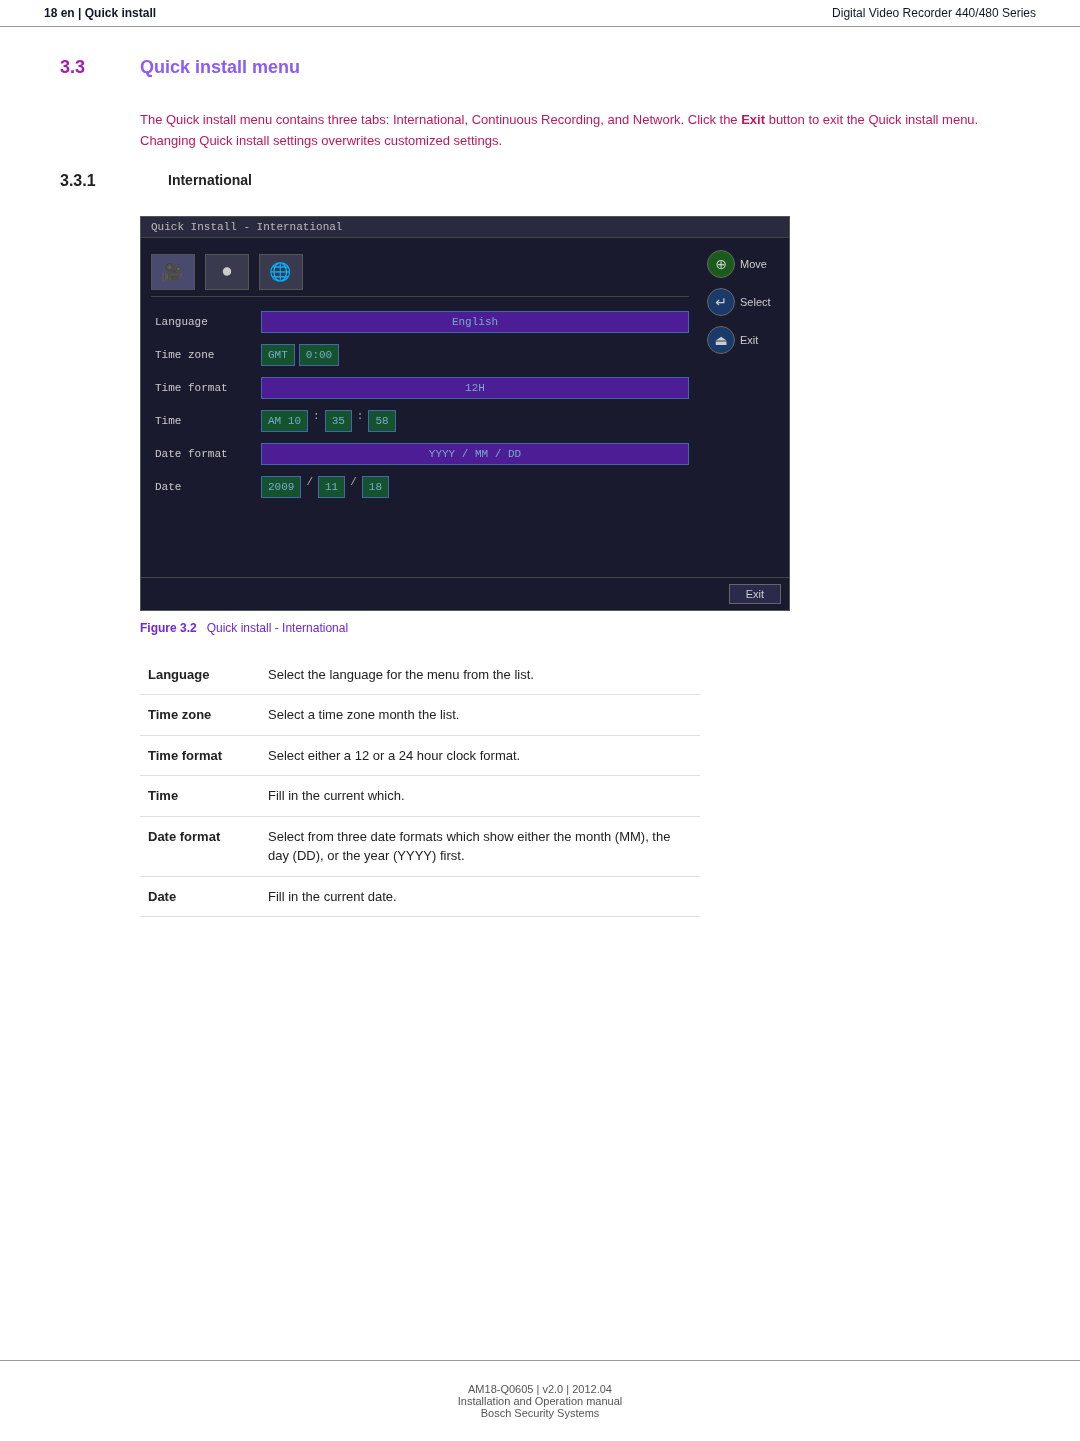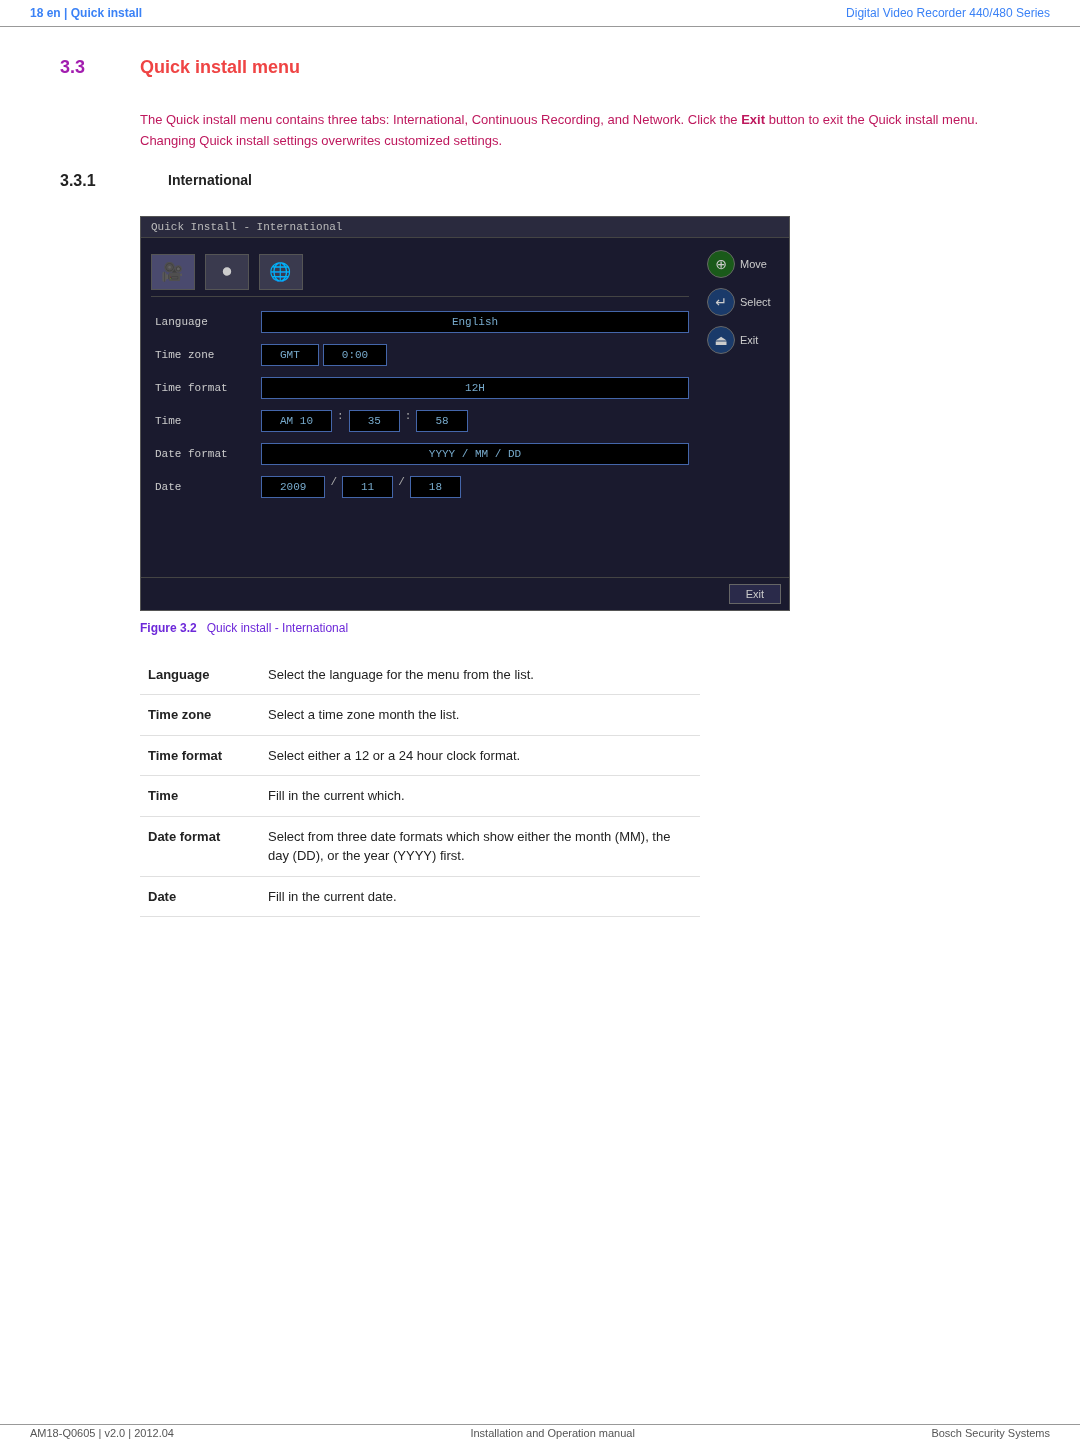--- a/index.html
+++ b/index.html
@@ -11,44 +11,44 @@
       width: 1080px;
       min-height: 1441px;
     }
 
     
     .page-header {
       display: flex;
       justify-content: space-between;
       align-items: center;
       border-bottom: 1px solid #999;
-      padding: 6px 30px;
+      padding: 6px 44px;
       font-size: 12px;
-      color: #3b82f6;
+      color: #0f172a;
     }
     .page-header-left { font-weight: bold; }
     .page-header-right { }
 
     
     .page-content {
       padding: 30px 60px 40px 60px;
     }
 
     
     .section-number {
       font-size: 18px;
       font-weight: bold;
       color: #a21caf;
       float: left;
       width: 80px;
     }
     .section-title {
       font-size: 18px;
       font-weight: bold;
-      color: #ef4444;
+      color: #8b5cf6;
       margin-left: 80px;
       margin-bottom: 12px;
     }
     .section-row {
       overflow: hidden;
       margin-bottom: 20px;
     }
     .section-body {
       margin-left: 80px;
     }
@@ -142,41 +142,41 @@
       min-height: 26px;
     }
     .ui-label {
       width: 110px;
       font-size: 11px;
       color: #ccc;
       padding-left: 4px;
     }
     .ui-field {
       flex: 1;
-      background: #000000;
+      background: #4c1d95;
       border: 1px solid #4466aa;
       color: #7ac;
       padding: 2px 0;
       font-size: 11px;
       font-family: 'Courier New', monospace;
       display: flex;
       align-items: center;
       justify-content: center;
       min-height: 22px;
     }
     .ui-field-multi {
       display: flex;
       gap: 4px;
       flex: 1;
     }
     .ui-field-part {
-      background: #000000;
+      background: #14532d;
       border: 1px solid #4466aa;
       color: #7ac;
-      padding: 2px 18px;
+      padding: 2px 6px;
       font-size: 11px;
       font-family: 'Courier New', monospace;
       min-height: 22px;
       display: flex;
       align-items: center;
       justify-content: center;
     }
     .ui-separator {
       color: #aaa;
       font-size: 11px;
@@ -260,23 +260,24 @@
     
     .page-footer {
       position: absolute;
       bottom: 0;
       left: 0;
       right: 0;
       display: flex;
       justify-content: space-between;
       align-items: center;
       border-top: 1px solid #999;
-      padding: 2px 30px;
+      padding: 22px 30px;
       font-size: 11px;
       color: #555;
+      flex-direction: column;
     }
   </style>
 </head>
 <body>
 
 <div class="page-header">
   <span class="page-header-left">18    en | Quick install</span>
   <span class="page-header-right">Digital Video Recorder 440/480 Series</span>
 </div>
 

